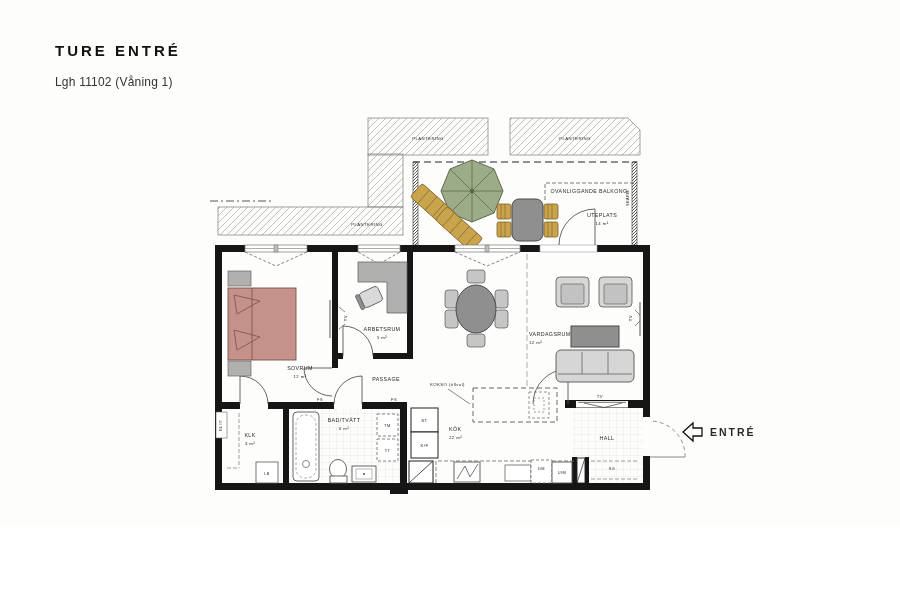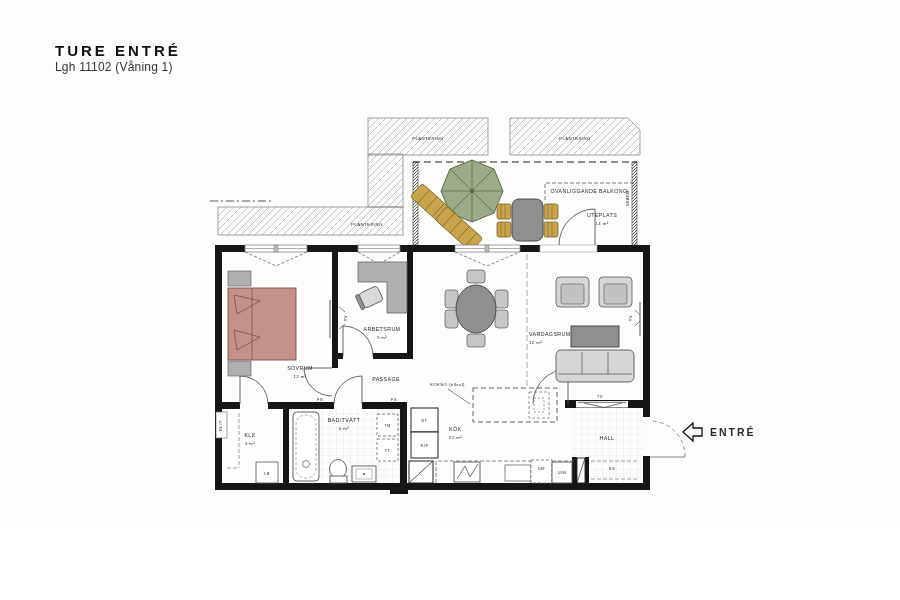--- a/index.html
+++ b/index.html
@@ -1,20 +1,20 @@
 <!DOCTYPE html>
 <html><head>
 <meta charset="utf-8">
 <style>
   html,body{margin:0;padding:0;background:#ffffff;}
   #stage{position:relative;width:900px;height:526px;background:#fdfdfc;overflow:hidden;
          font-family:"Liberation Sans",sans-serif;}
   #hdr{position:absolute;left:55px;top:42px;}
   #hdr .t{font-size:15px;font-weight:bold;letter-spacing:3px;color:#111;}
-  #hdr .s{font-size:12px;color:#333;margin-top:1px;letter-spacing:0.2px;}
+  #hdr .s{font-size:12px;color:#333;margin-top:16px;letter-spacing:0.2px;}
   svg{position:absolute;left:0;top:0;}
   .lbl{font-family:"Liberation Sans",sans-serif;fill:#2a2a2a;letter-spacing:0.4px;} .s5{font-size:5.3px;} .s4{font-size:4.3px;} .s37{font-size:3.9px;}
   .wall{fill:#161616;}
   .thin{stroke:#555;fill:none;stroke-width:0.9;}
   .dash{stroke:#666;fill:none;stroke-width:0.8;stroke-dasharray:3 2;}
 </style>
 </head>
 <body>
 
 <div id="stage">

